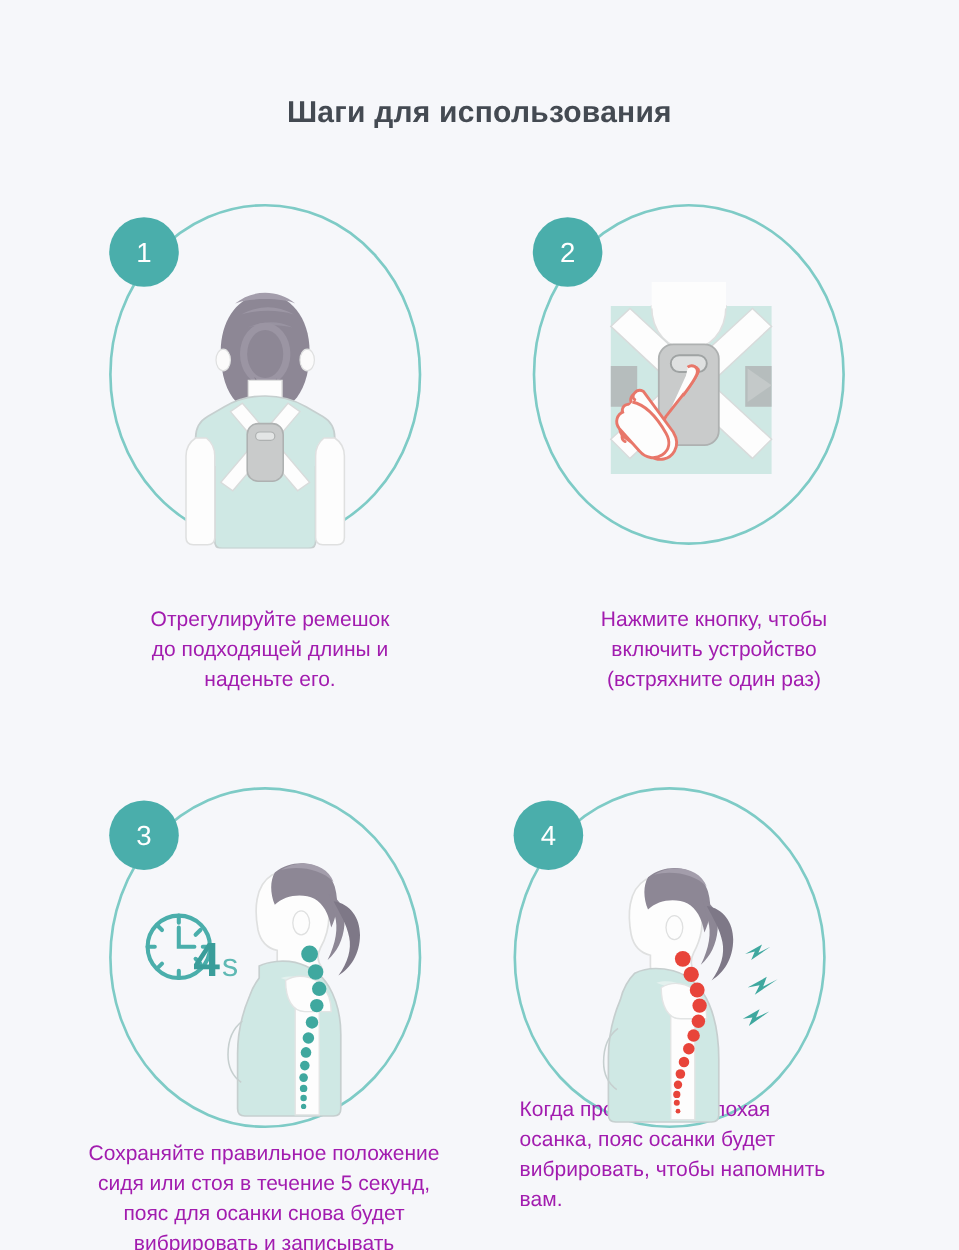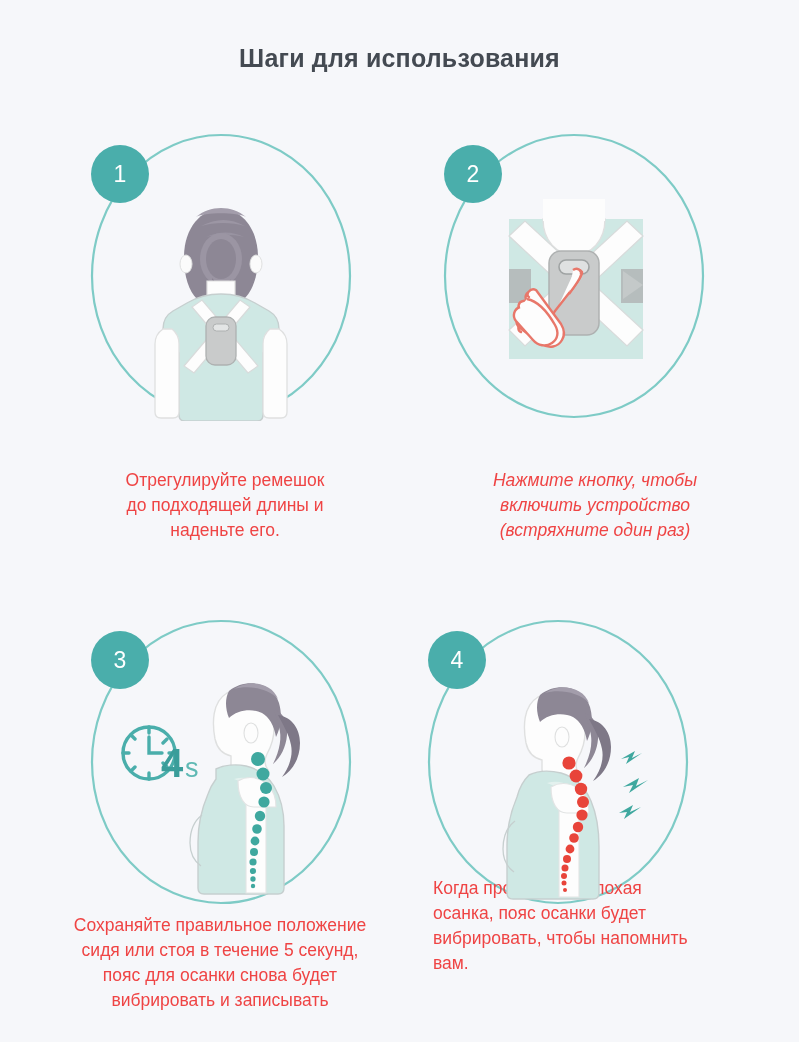--- a/index.html
+++ b/index.html
@@ -11,20 +11,21 @@
     height: 1042px;
     background: #f6f7fa;
     font-family: "Liberation Sans", sans-serif;
     overflow: hidden;
     position: relative;
   }
   .page {
     position: relative;
     width: 799px;
     height: 983px;
+    margin-top: 36px;
   }
   .page-title {
     position: absolute;
     top: 44px;
     left: 0;
     width: 799px;
     text-align: center;
     font-size: 25px;
     font-weight: bold;
     color: #444a52;
@@ -65,34 +66,34 @@
     left: 0;
     top: 0;
     width: 100%;
     height: 100%;
     z-index: 2;
   }
   .caption {
     position: absolute;
     font-size: 17.5px;
     line-height: 25px;
-    color: #ef4444;
+    color: #a21caf;
     white-space: pre-line;
   }
   .cap-center { text-align: center; }
   .cap-left { text-align: left; }
 
   
   #step-1 .circle-wrap { left: 88px;  top: 131px; }
   #step-2 .circle-wrap { left: 441px; top: 131px; }
   #step-3 .circle-wrap { left: 88px;  top: 617px; }
   #step-4 .circle-wrap { left: 425px; top: 617px; }
 
   #cap-1 { left: 70px;  top: 468px; width: 310px; }
-  #cap-2 { left: 450px; top: 468px; width: 290px; font-style: italic; }
+  #cap-2 { left: 450px; top: 468px; width: 290px; }
   #cap-3 { left: 20px;  top: 913px; width: 400px; }
   #cap-4 { left: 433px; top: 876px; width: 320px; }
 </style>
 </head>
 <body>
 
 <div class="page">
 
   <div class="page-title">Шаги для использования</div>
 

